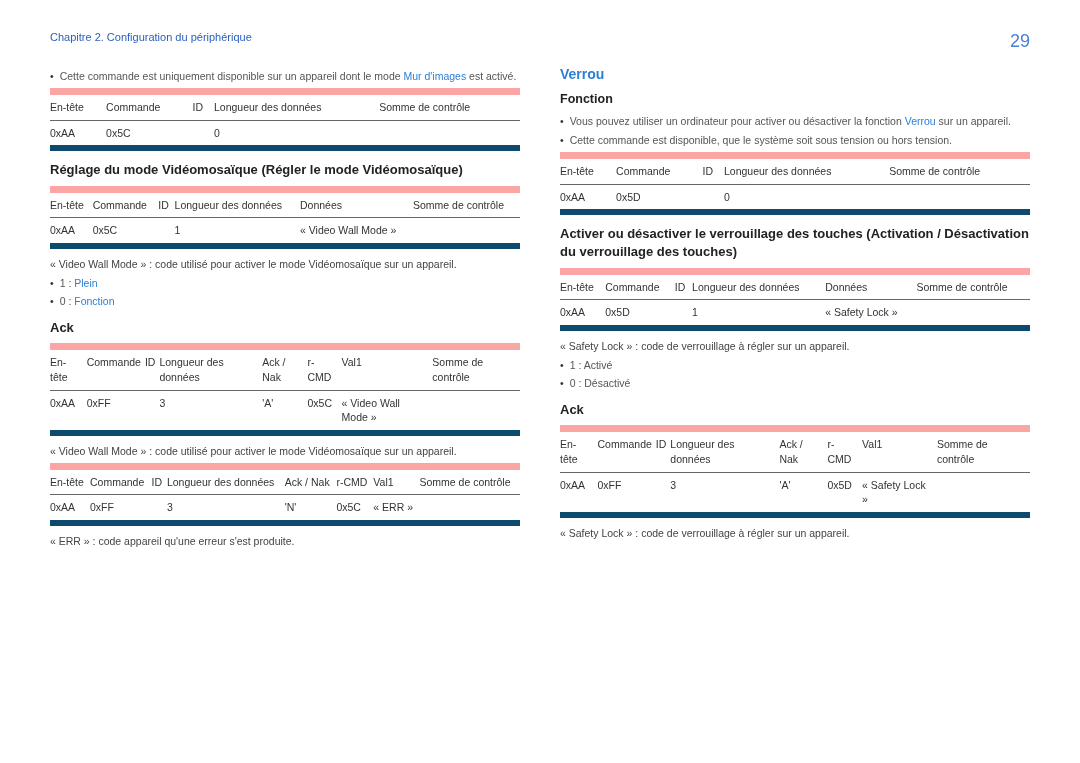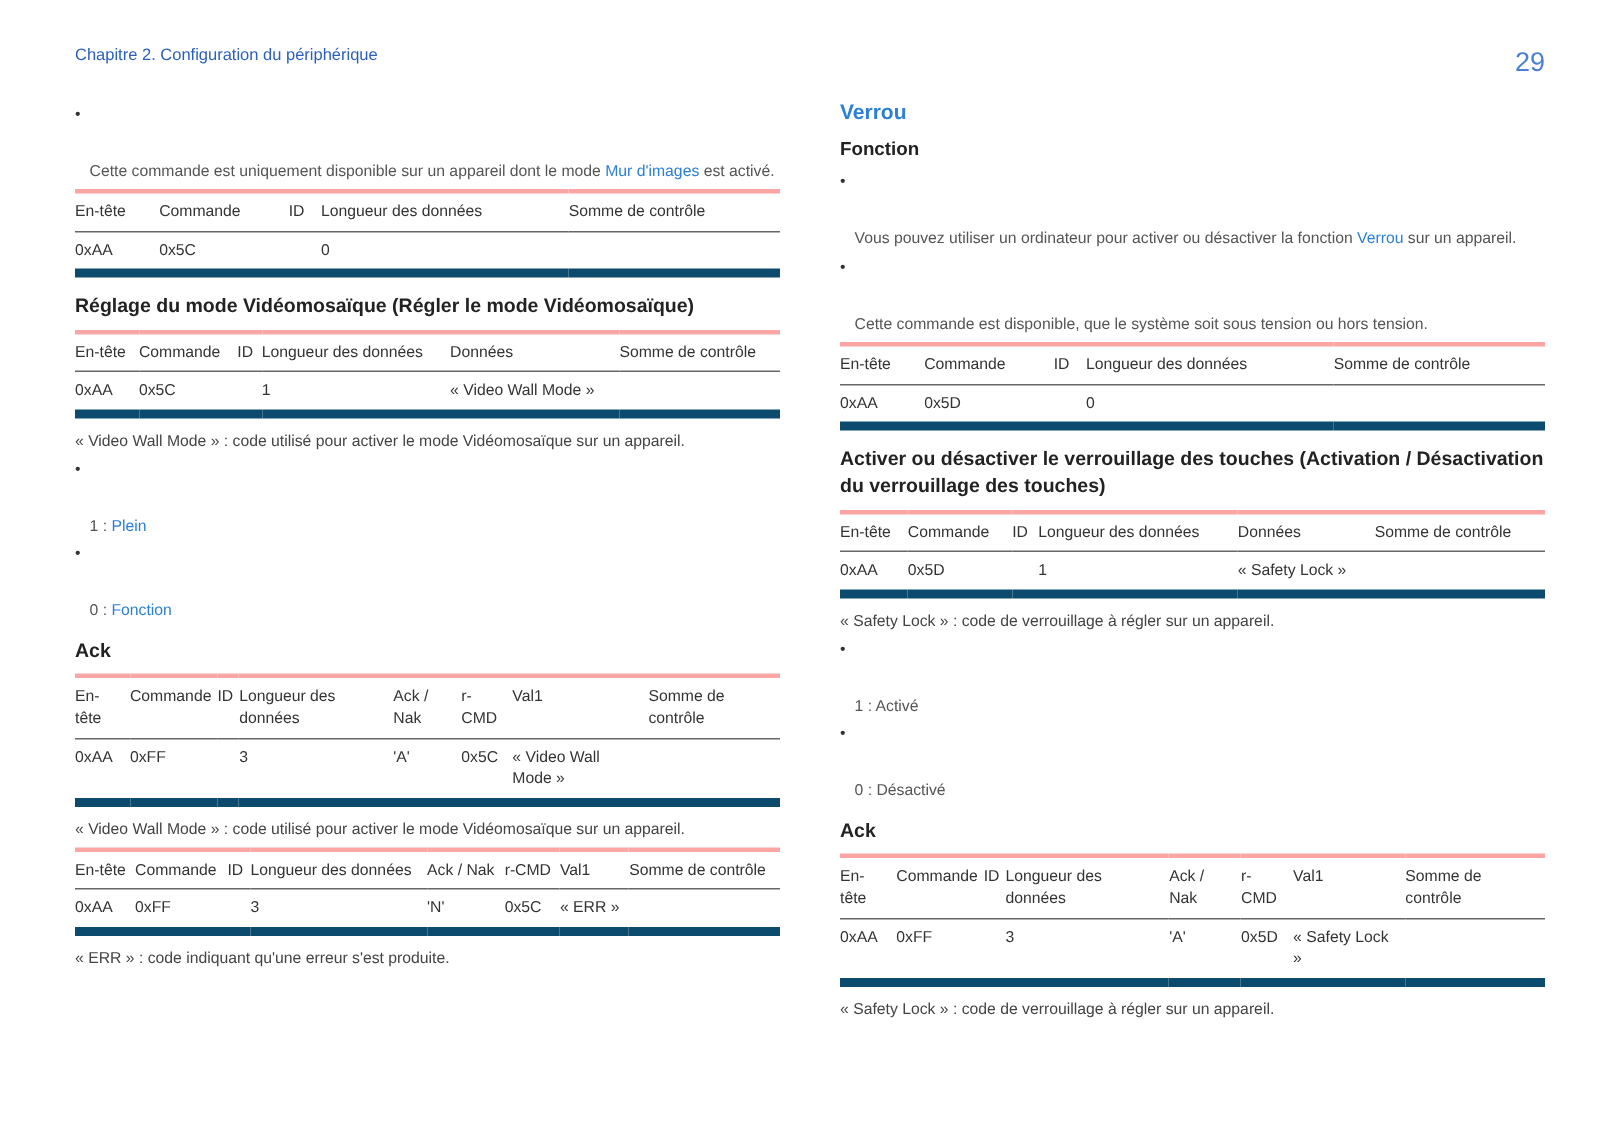--- a/index.html
+++ b/index.html
@@ -13,28 +13,28 @@
     padding: 30px 50px 20px 50px;
     line-height: 1.4;
   }
   .header-row { display: flex; justify-content: space-between; align-items: flex-start; margin-bottom: 20px; }
   .chapter { color: #2b5fbb; font-size: 11px; font-weight: normal; }
   .page-num { color: #4a7fd6; font-size: 18px; font-weight: 300; position: absolute; top: 18px; right: 50px; margin-top: 11px; }
   .columns { display: flex; gap: 40px; }
   .col { flex: 1; }
   .bullet-row { display: flex; margin: 4px 0; font-size: 10.5px; color: #555; }
   .bullet-dot { margin-right: 6px; color: #333; }
-  .bullet-text { flex: 1; margin-top: 38px; }
+  .bullet-text { flex: 1; }
   .link { color: #2b7fd6; }
   .h-sub { font-size: 13px; font-weight: bold; color: #222; margin: 10px 0 6px 0; }
   .h-sec { font-size: 14px; font-weight: bold; color: #2b7fd6; margin: 0 0 6px 0; }
   .h-fn { font-size: 12.5px; font-weight: bold; color: #222; margin: 0 0 6px 0; }
   table { width: 100%; border-collapse: collapse; font-size: 10.5px; margin: 4px 0 8px 0; }
   th, td { text-align: left; padding: 5px 4px 5px 0; vertical-align: top; color: #333; font-weight: normal; }
-  thead tr { border-top: 3px solid #fca5a5; border-bottom: 1px solid #666; }
+  thead tr { border-top: 7px solid #fca5a5; border-bottom: 1px solid #666; }
   tbody tr { border-bottom: 6px solid #0c4a6e; }
   .note { font-size: 10.5px; color: #444; margin: 4px 0; }
 </style>
 </head>
 <body>
 
 <div class="header-row">
   <div class="chapter">Chapitre 2. Configuration du périphérique</div>
   <div class="page-num">29</div>
 </div>
@@ -152,21 +152,21 @@
         <td>0xFF</td>
         <td></td>
         <td>3</td>
         <td>'N'</td>
         <td>0x5C</td>
         <td>« ERR »</td>
         <td></td>
       </tr>
         </tbody>
     </table>
-    <div class="note">« ERR » : code indiquant qu'une erreur s'est produite.</div>
+    <div class="note">« ERR » : code appareil qu'une erreur s'est produite.</div>
   </div>
 
   <div class="col">
     <div class="h-sec">Verrou</div>
     <div class="h-fn">Fonction</div>
     <div class="bullet-row">
       <span class="bullet-dot">•</span>
       <span class="bullet-text">
         <span>Vous pouvez utiliser un ordinateur pour activer ou désactiver la fonction </span><span class="link">Verrou</span><span> sur un appareil.</span>
       </span>

